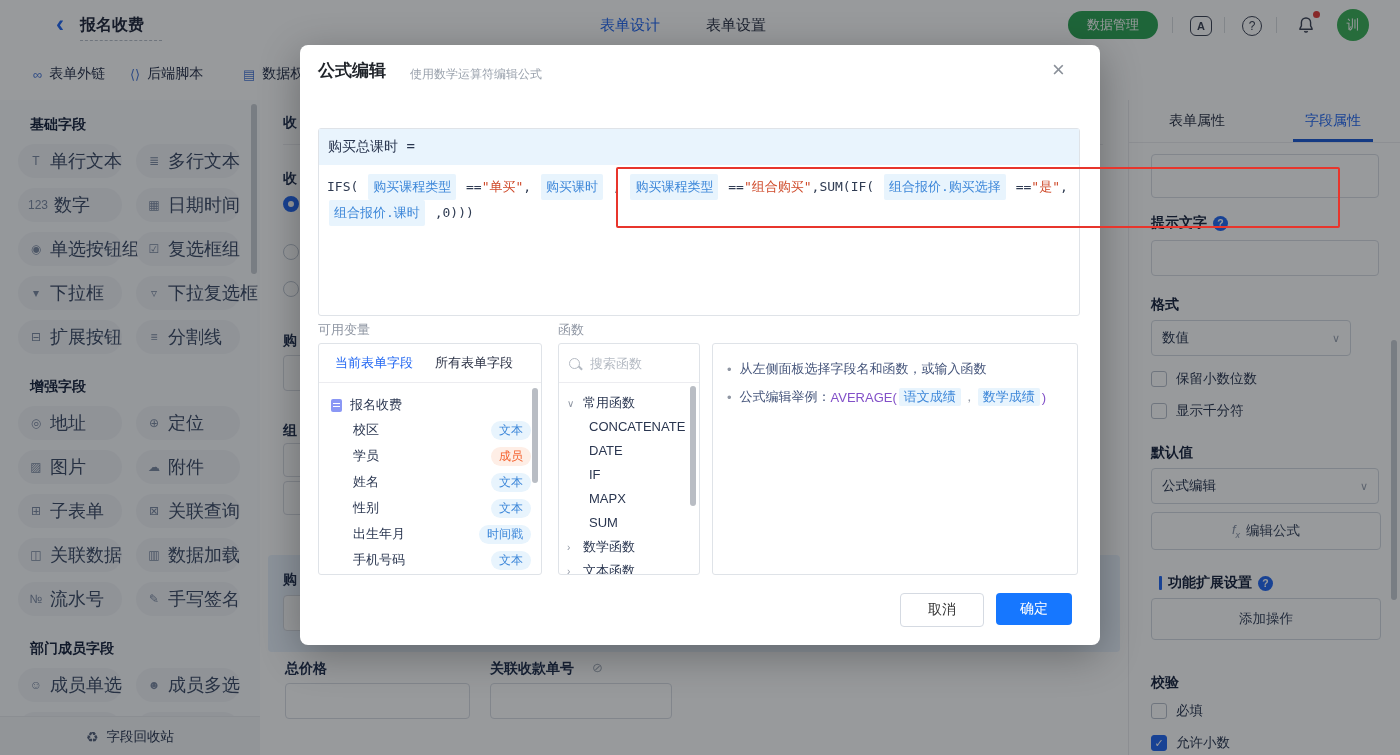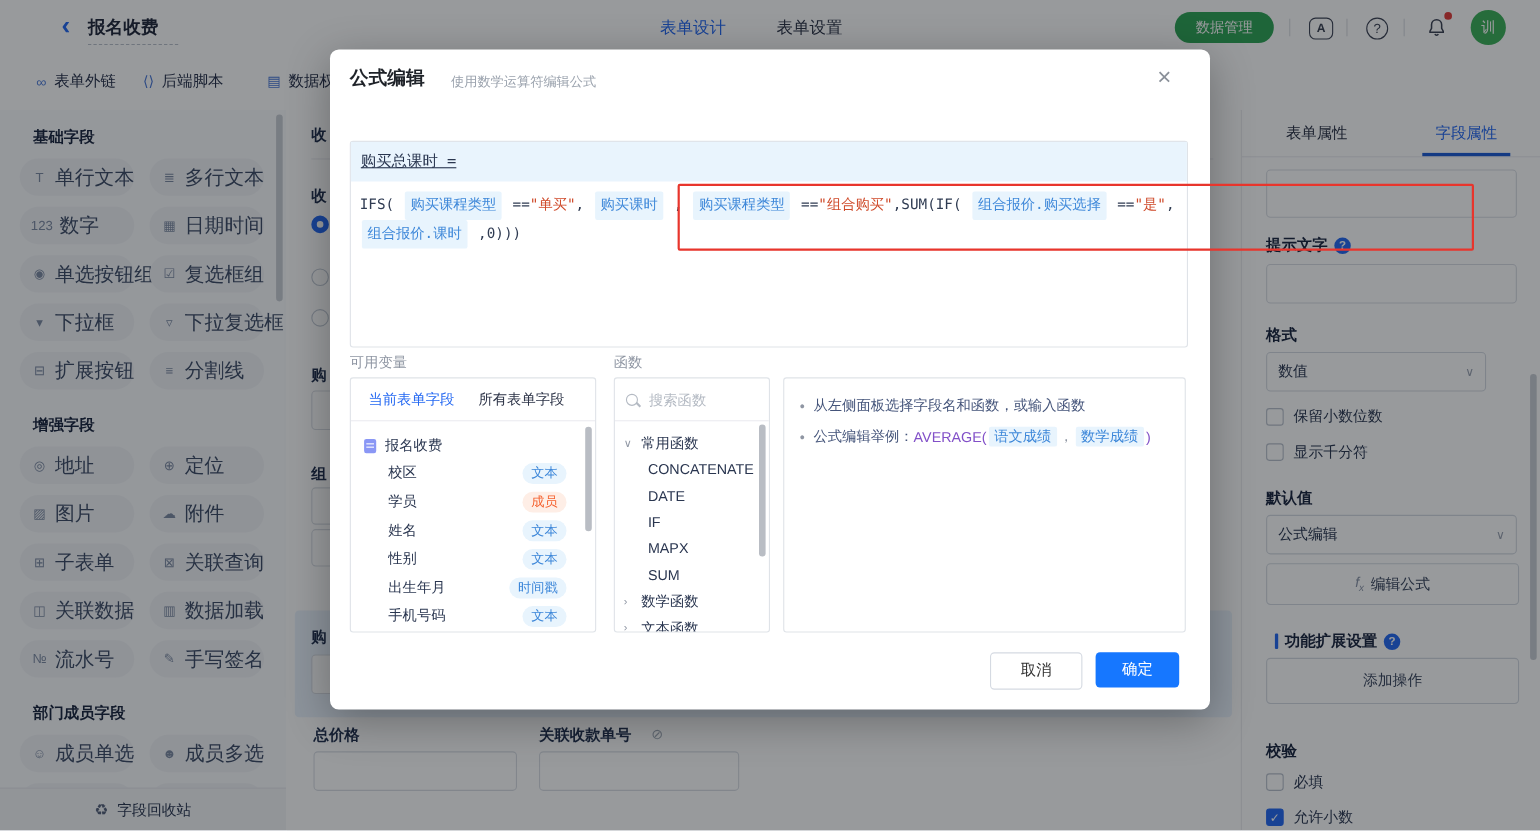--- a/index.html
+++ b/index.html
@@ -79,37 +79,37 @@
   .fxg sub{font-size:9px;}
   
   .overlay{left:0;top:0;width:1400px;height:755px;background:rgba(10,14,20,0.42);z-index:10;}
   .modal{left:300px;top:45px;width:800px;height:600px;background:#fff;border-radius:8px;z-index:20;
          box-shadow:0 10px 40px rgba(0,0,0,0.3);}
   .md-title{left:18px;top:14px;font-size:17px;font-weight:bold;color:#1f2329;}
   .md-sub{left:110px;top:21px;font-size:12px;color:#9aa2ad;}
   .md-close{left:752px;top:14px;font-size:22px;color:#8a9099;cursor:pointer;line-height:22px;}
   .feditor{left:18px;top:83px;width:762px;height:188px;border:1px solid #dfe3e8;border-radius:3px;box-sizing:border-box;}
   .fe-head{height:36px;background:#e9f4fd;display:flex;align-items:center;padding-left:9px;
-           font-family:"DejaVu Sans Mono",monospace;font-size:14px;color:#2a3650;text-decoration:underline;}
+           font-family:"DejaVu Sans Mono",monospace;font-size:14px;color:#2a3650;}
   .redbox{left:16px;top:122px;width:720px;height:57px;border:2px solid #e8352c;border-radius:2px;pointer-events:none;z-index:5;}
   .fe-body{padding:9px 0 0 8px;font-family:"DejaVu Sans Mono",monospace;font-size:13px;line-height:26px;color:#2f3b52;}
   .chip{display:inline-block;background:#e8f4fd;color:#3d87d9;padding:0px 5px;border-radius:2px;margin:0 2px;}
   .tok-str{color:#cf4a2a;}
   .md-seclabel{font-size:13px;color:#8f96a3;}
   .mpanel{border:1px solid #dfe3e8;border-radius:3px;box-sizing:border-box;background:#fff;overflow:hidden;}
   .vp-tabs{height:38px;border-bottom:1px solid #ececf0;display:flex;align-items:center;gap:22px;padding:0 16px;}
   .vp-tab{font-size:13px;color:#2b3246;cursor:pointer;}
   .vp-tab.active{color:#2468f2;}
   .vtree{padding:10px 10px 0 12px;}
   .vroot{display:flex;align-items:center;gap:8px;font-size:13px;color:#2a3650;height:24px;}
   .docico{width:11px;height:13px;background:#8a97f5;border-radius:2px;position:relative;}
   .docico::after{content:"";position:absolute;left:2px;top:4px;width:7px;height:1.5px;background:#fff;box-shadow:0 3px 0 #fff;}
   .vrow{display:flex;align-items:center;justify-content:space-between;height:26px;padding-left:22px;cursor:pointer;}
   .vrow .nm{font-size:13px;color:#2a3650;}
-  .badge{font-size:12px;padding:1px 8px;border-radius:10px;margin-right:16px;}
+  .badge{font-size:12px;padding:1px 8px;border-radius:10px;margin-right:0;}
   .badge.blue{color:#3d87d9;background:#e8f4fd;}
   .badge.orange{color:#f5612e;background:#feeee6;}
   .vscroll{position:absolute;right:3px;top:44px;width:6px;height:95px;background:#b9bdc4;border-radius:3px;}
   .fsearch{height:38px;border-bottom:1px solid #ececf0;display:flex;align-items:center;gap:8px;padding:0 10px;}
   .mag{width:9px;height:9px;border:1.6px solid #b4bac3;border-radius:50%;position:relative;flex:none;}
   .mag::after{content:"";position:absolute;left:8px;top:8px;width:5px;height:1.6px;background:#b4bac3;transform:rotate(45deg);}
   .fsearch input{border:none;outline:none;width:90px;font-size:13px;color:#2a3650;background:transparent;}
   .fsearch input::placeholder{color:#b4bac3;}
   .ftree{padding:8px 0 0 8px;font-size:13px;color:#2a3650;}
   .fgroup{display:flex;align-items:center;gap:6px;height:24px;cursor:pointer;}

